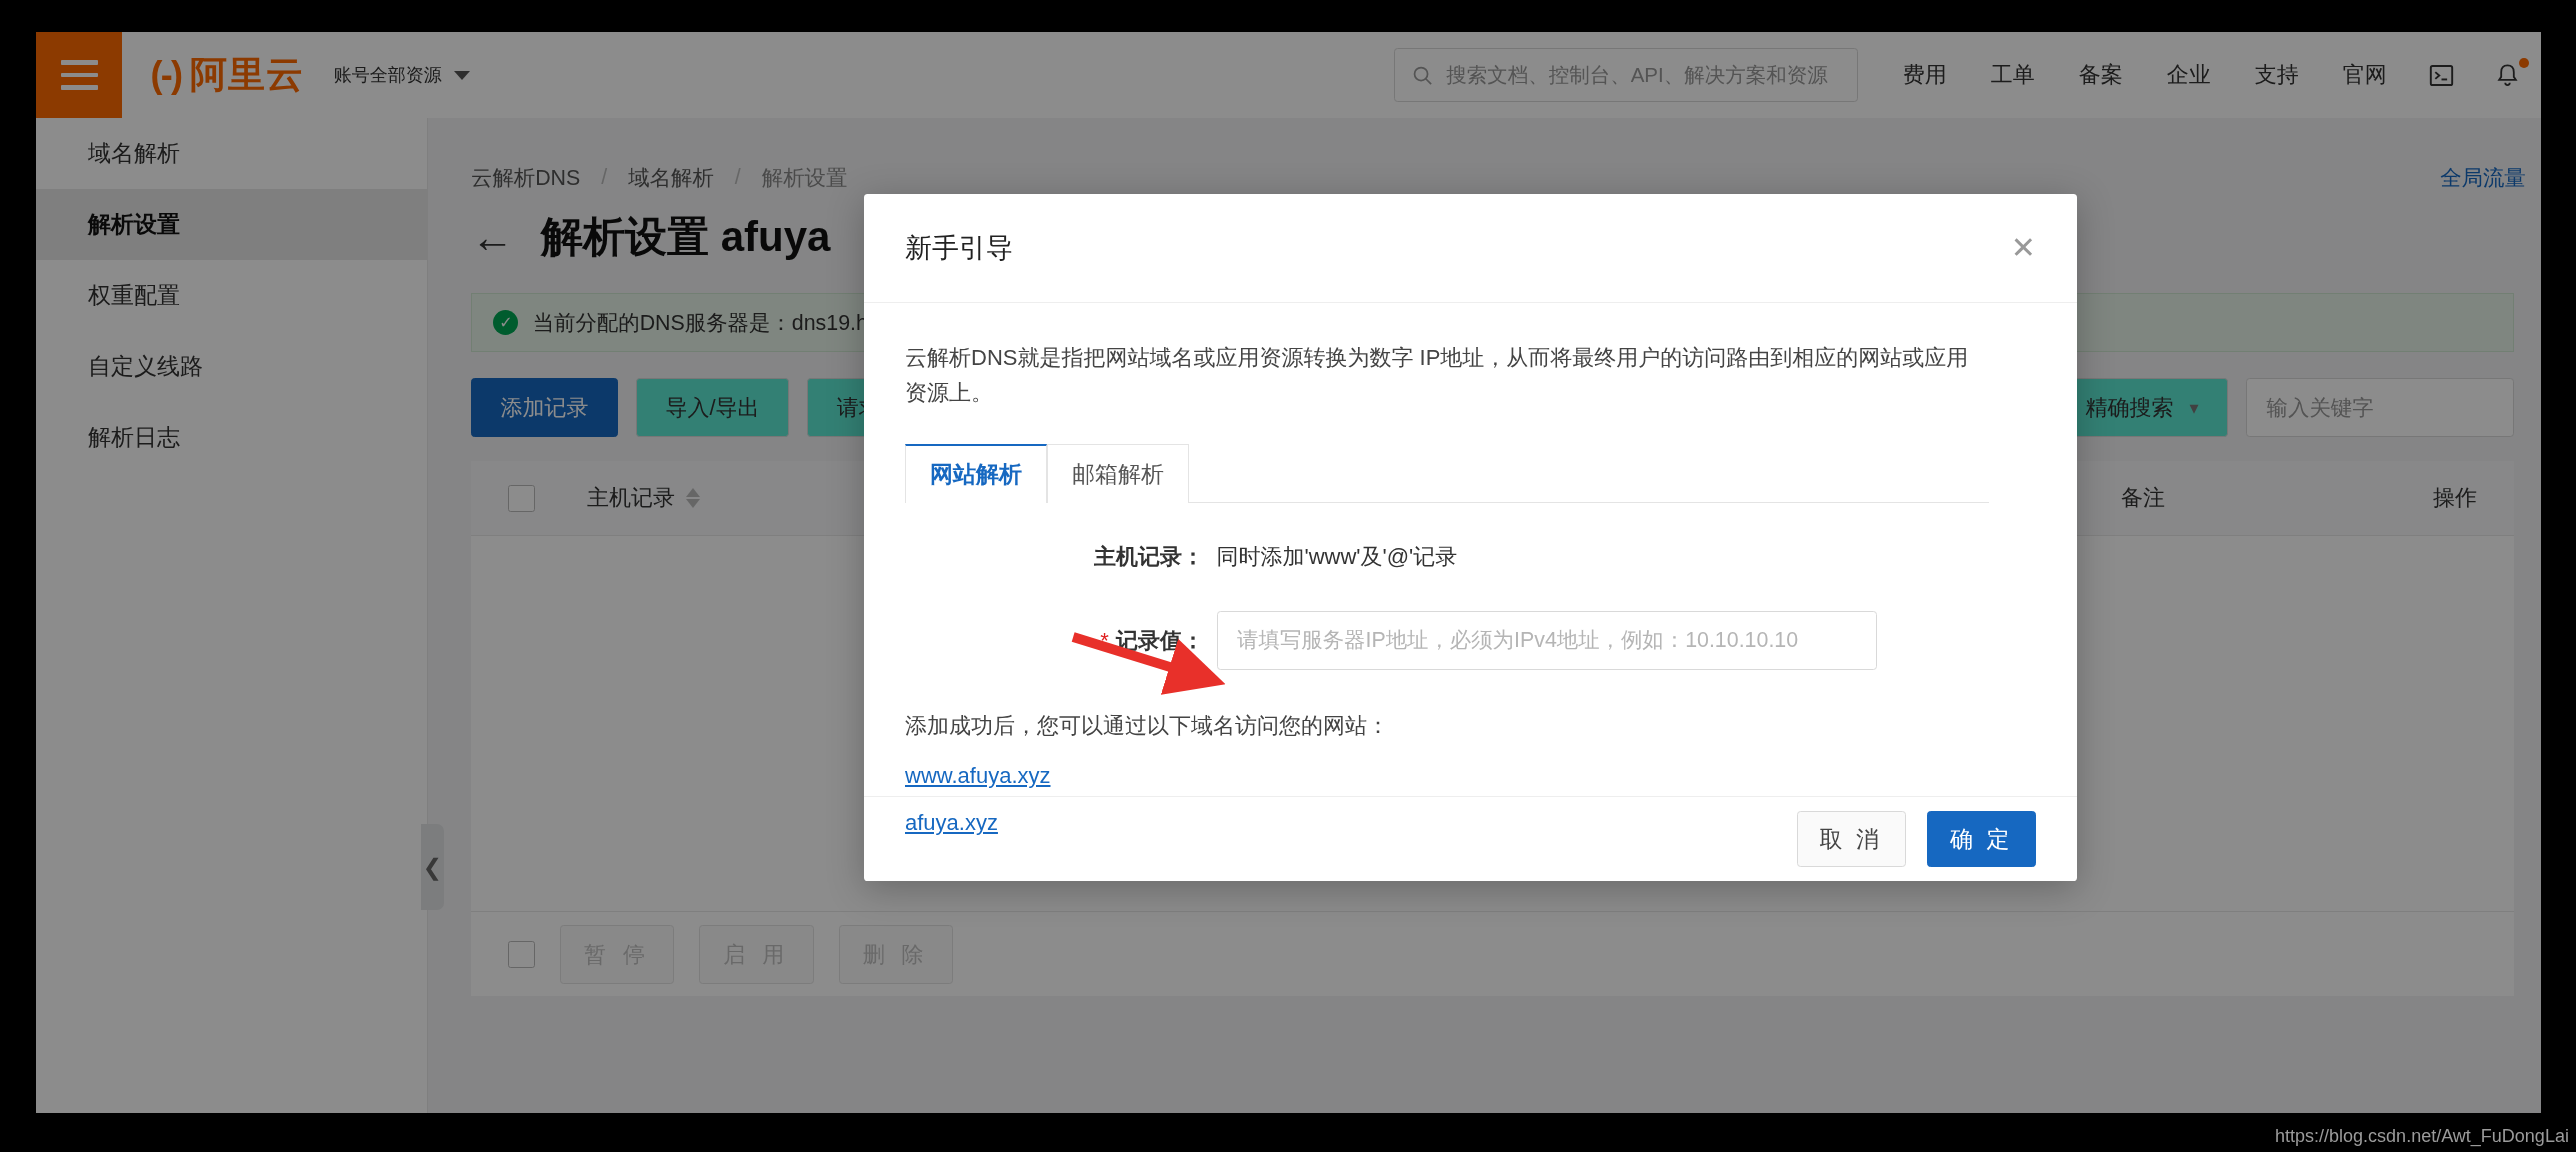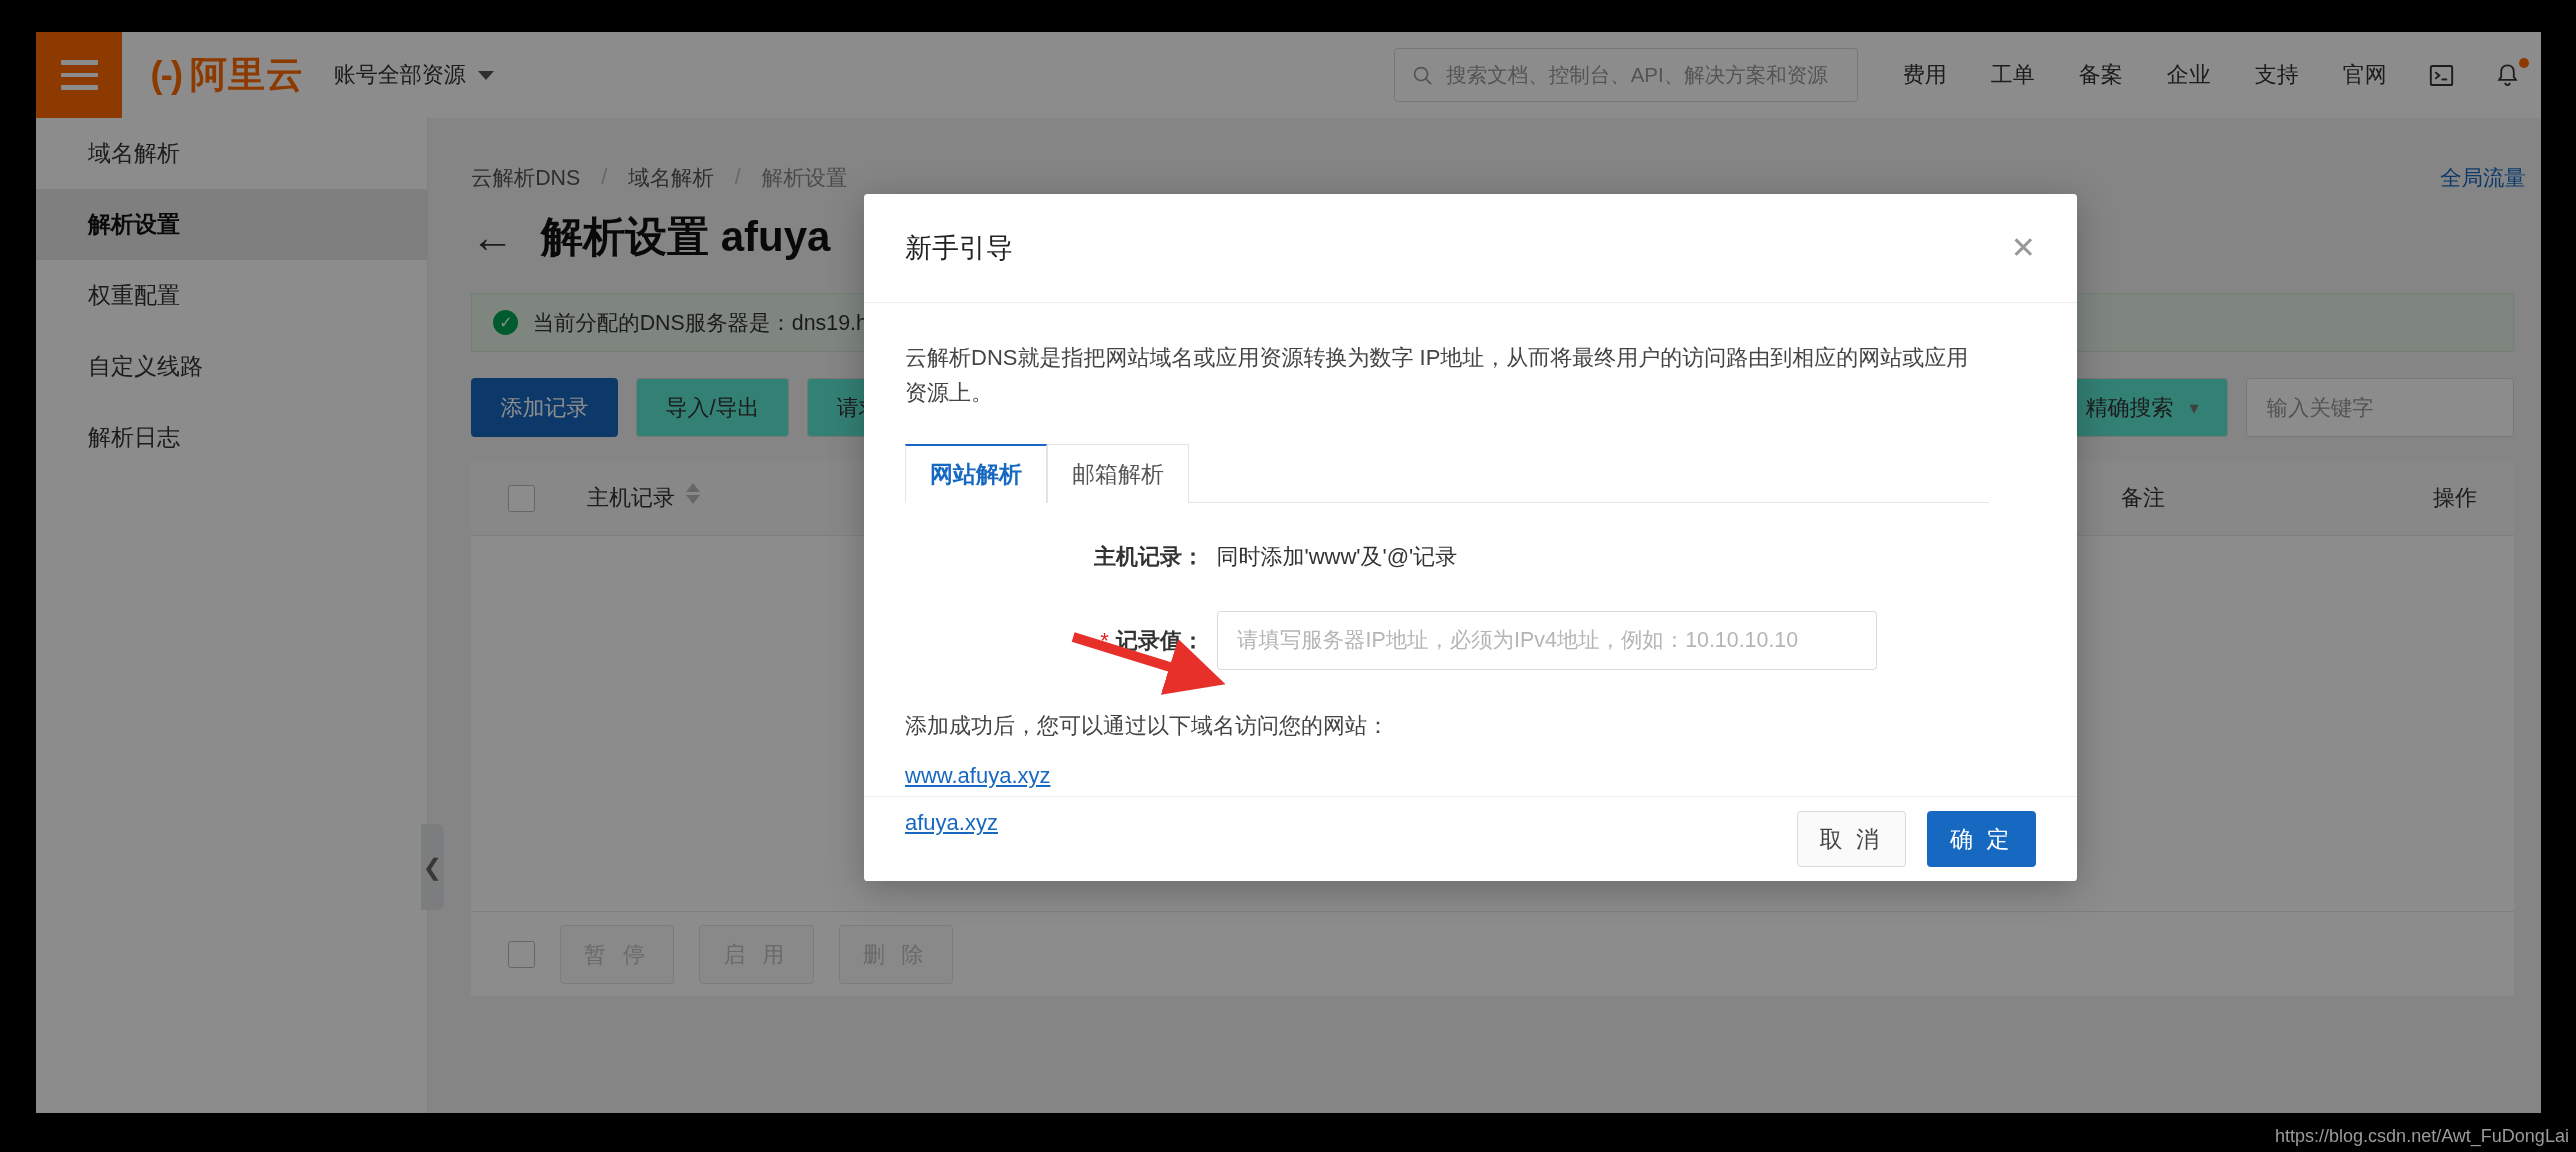--- a/index.html
+++ b/index.html
@@ -70,21 +70,21 @@
     font-size: 37px;
     color: #ff6a00;
     font-weight: bold;
     letter-spacing: 0.9px;
   }
   #resource-select {
     margin-left: 30px;
     display: flex;
     align-items: center;
     gap: 12px;
-    font-size: 22px;
+    font-size: 18px;
     color: #333;
     flex: 0 0 auto;
   }
   .caret-down {
     width: 0; height: 0;
     border-left: 8px solid transparent;
     border-right: 8px solid transparent;
     border-top: 9.8px solid #555;
   }
   #topbar-spacer { flex: 1 1 auto; }
@@ -301,20 +301,21 @@
     border: 0.9px solid #bbb;
     background: #fff;
     border-radius: 2.7px;
     box-sizing: border-box;
     flex: 0 0 auto;
   }
   .th {
     font-size: 22px;
     color: #333;
     display: flex;
+    align-items: center;
     gap: 10.7px;
   }
   .sorter {
     display: flex;
     flex-direction: column;
     gap: 2.7px;
   }
   .sorter i {
     display: block;
     width: 0; height: 0;

